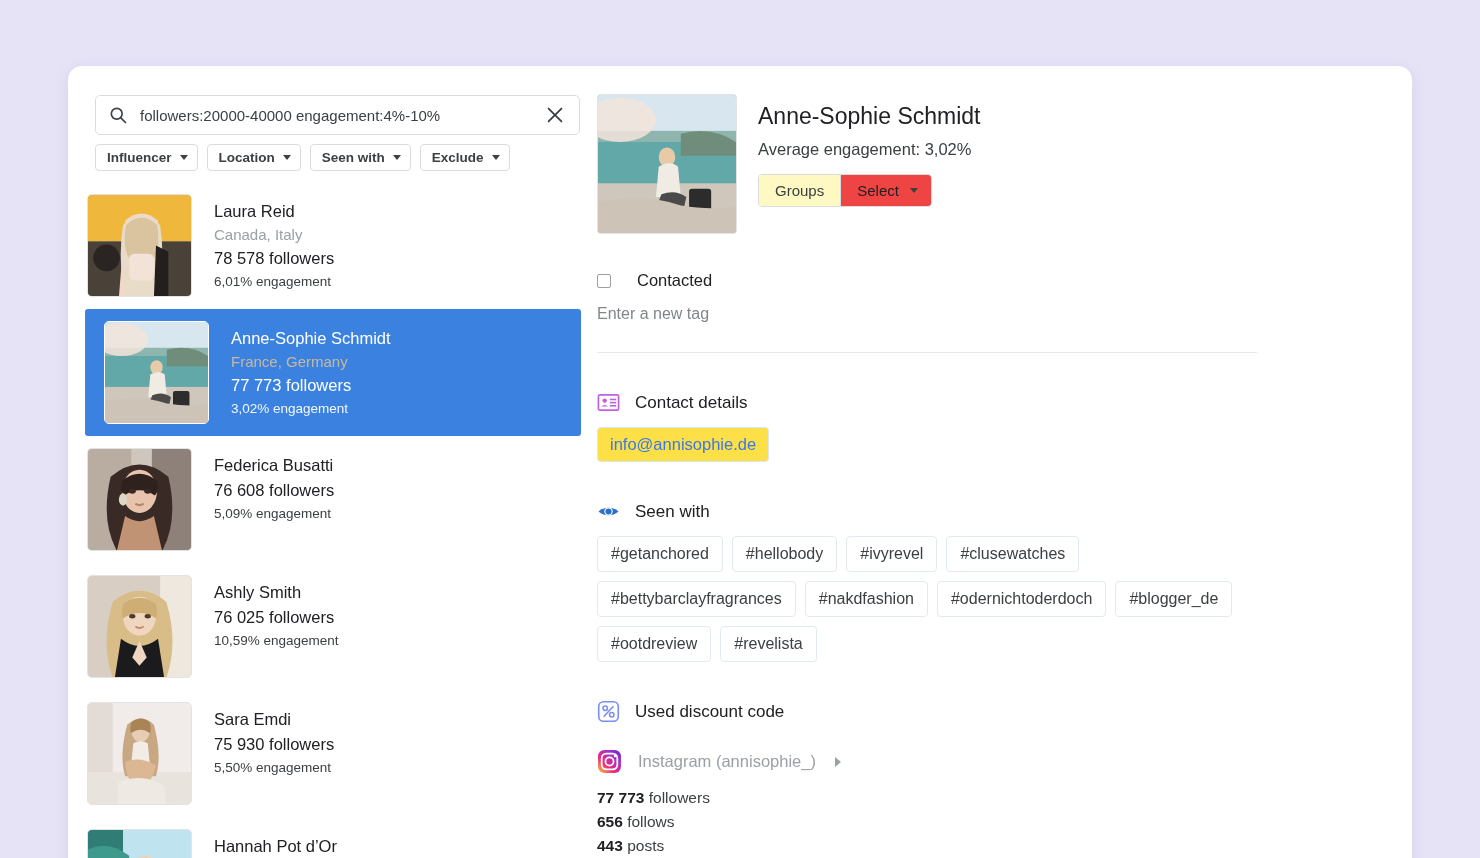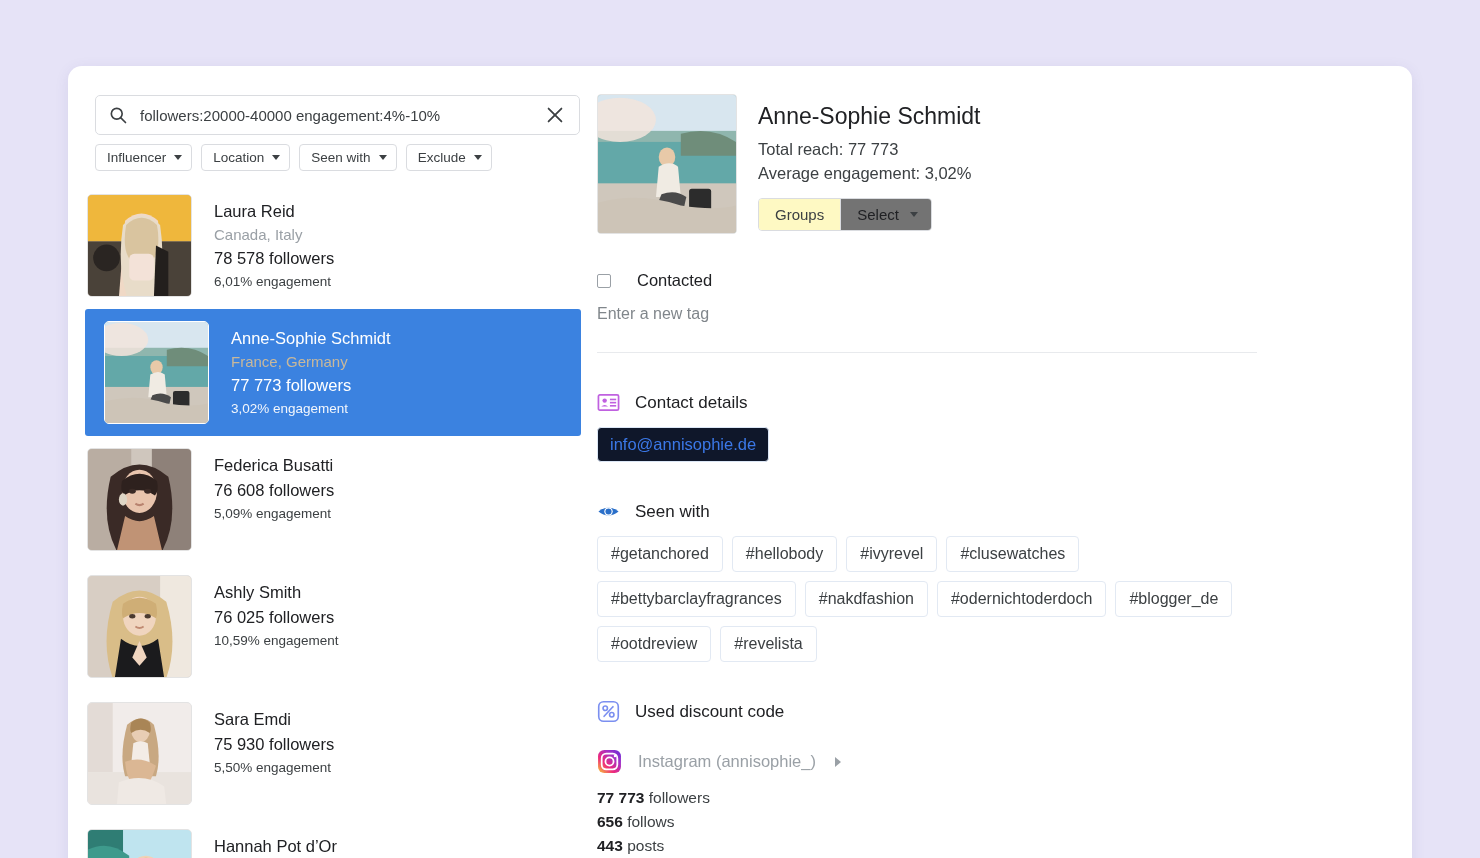--- a/index.html
+++ b/index.html
@@ -78,20 +78,21 @@
     border-radius: 4px;
     background: #fff;
     display: flex;
     align-items: center;
     gap: 8px;
     font-size: 13.5px;
     color: #3c4043;
     font-family: "Liberation Sans", sans-serif;
     cursor: pointer;
     white-space: nowrap;
+    font-weight: bold;
   }
   .caret {
     width: 0; height: 0;
     border-left: 4.5px solid transparent;
     border-right: 4.5px solid transparent;
     border-top: 5px solid #3c4043;
     flex: 0 0 auto;
   }
 
   .inf-list {
@@ -208,21 +209,21 @@
     padding: 0 16px;
     display: flex; align-items: center;
     background: #fef9c3;
     font-size: 15px;
     color: #3c4043;
     border-right: 1px solid #dadce0;
   }
   .group-select {
     padding: 0 13px 0 16px;
     display: flex; align-items: center; gap: 11px;
-    background: #737373;
+    background: #ef4444;
     font-size: 15px;
     color: #202124;
     cursor: pointer;
   }
 
   .contacted-row {
     margin-top: 37px;
     display: flex;
     align-items: center;
     gap: 26px;
@@ -269,21 +270,21 @@
   }
   .icon-box { width: 23px; height: 23px; flex: 0 0 auto; }
   .icon-box svg { display: block; width: 100%; height: 100%; }
 
   .email-chip {
     display: inline-block;
     margin-top: 13px;
     padding: 7px 12px;
     border: 1px solid #dbe6f5;
     border-radius: 4px;
-    background: #0f172a;
+    background: #fde047;
     font-size: 16.5px;
     color: #3b78e7;
     cursor: pointer;
   }
 
   .chips {
     margin-top: 13px;
     display: flex;
     flex-wrap: wrap;
     gap: 9px;
@@ -535,21 +536,20 @@
           <path d="M60 28 q22 -6 40 6 v10 h-40z" fill="#6f8d7a"></path>
           <ellipse cx="50" cy="45" rx="6" ry="7" fill="#e8c9a8"></ellipse>
           <path d="M44 52 q8 -5 14 0 l2 22 h-18z" fill="#f0ebe3"></path>
           <path d="M46 72 q10 -4 18 2 l-4 18 h-22z" fill="#4a4a4a"></path>
           <rect x="66" y="68" width="16" height="16" rx="2" fill="#2c2c2c"></rect>
           <path d="M0 78 q30 -8 60 2 q25 4 40 0 v20 h-100z" fill="#cdc4b7"></path>
         </svg>
       </div>
       <div class="profile-meta">
         <div class="profile-name">Anne-Sophie Schmidt</div>
-        <div class="profile-stat">Total reach: 77 773</div>
         <div class="profile-stat">Average engagement: 3,02%</div>
         <div class="group-btns">
           <div class="group-label">Groups</div>
           <div class="group-select">
             <span>Select</span>
             <span class="caret"></span>
           </div>
         </div>
       </div>
     </div>

